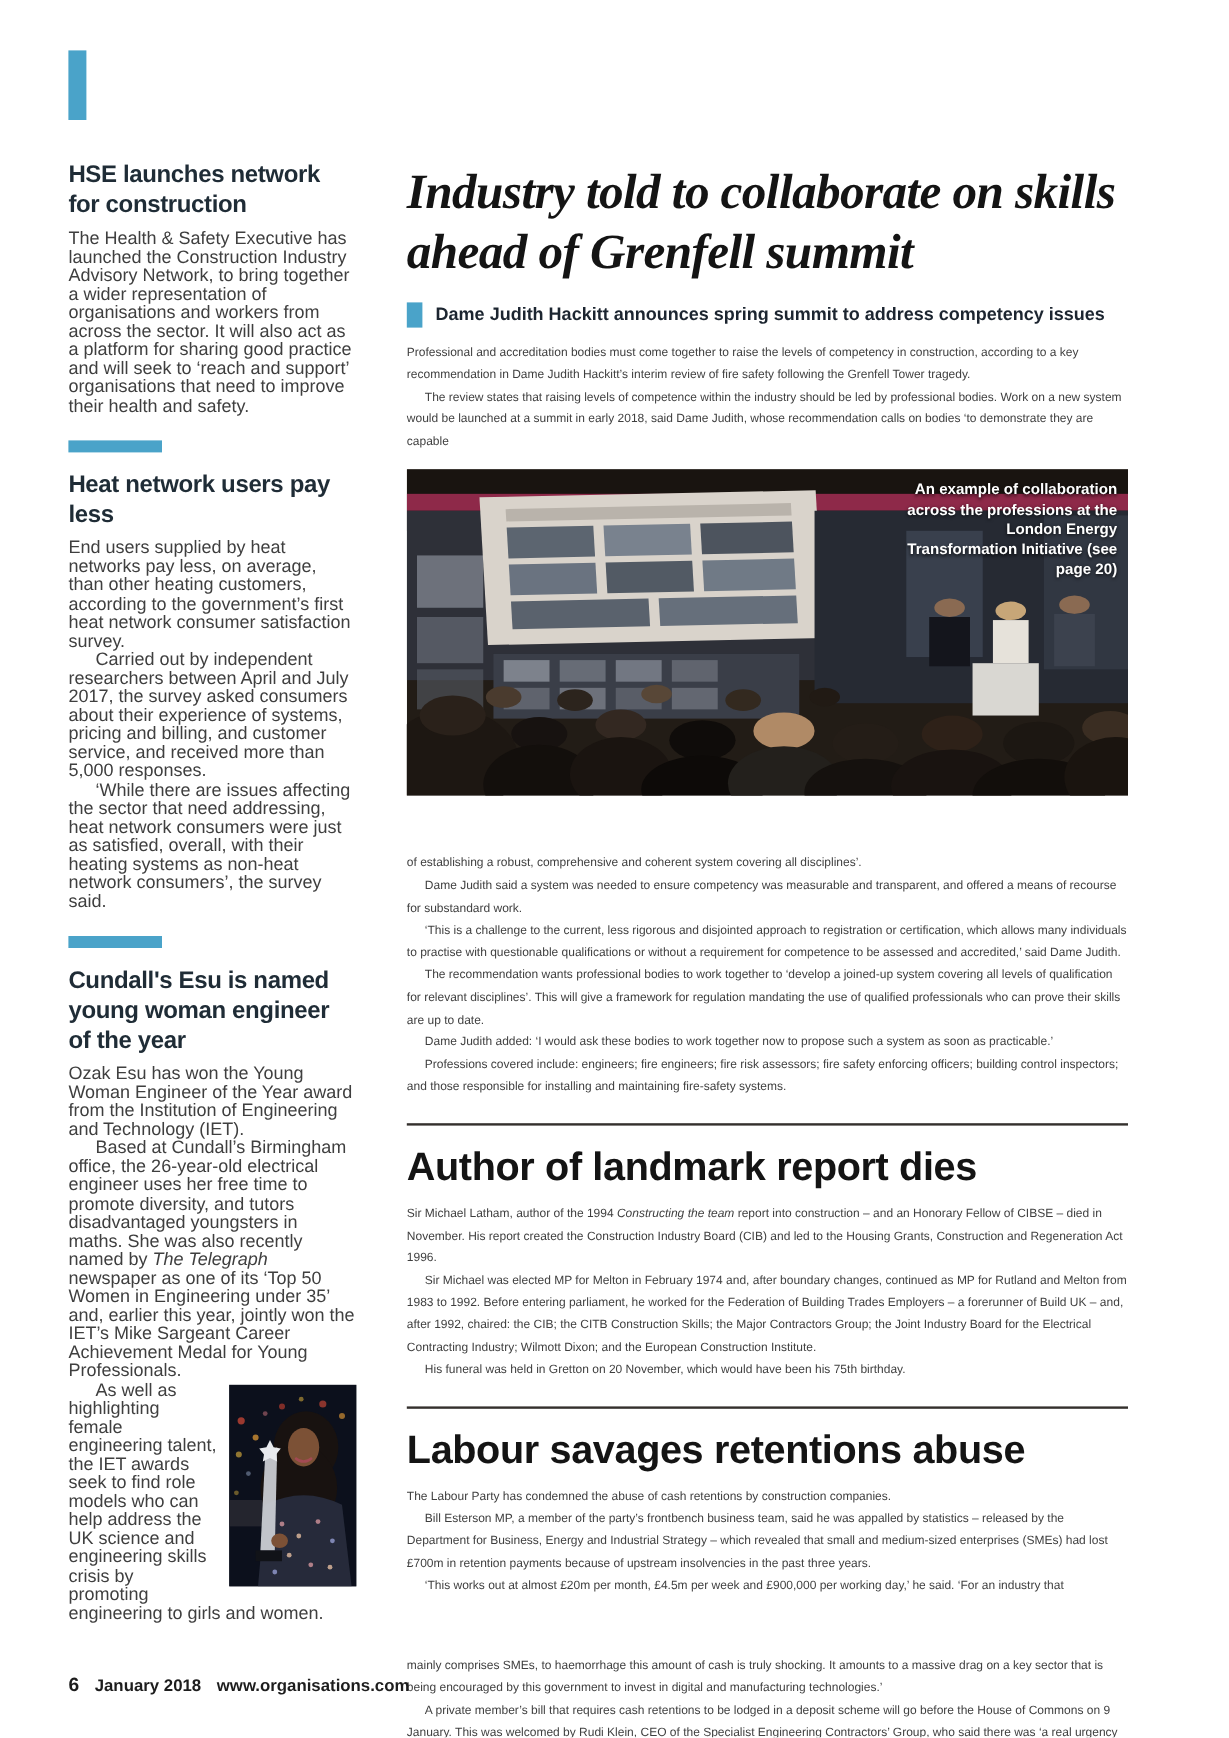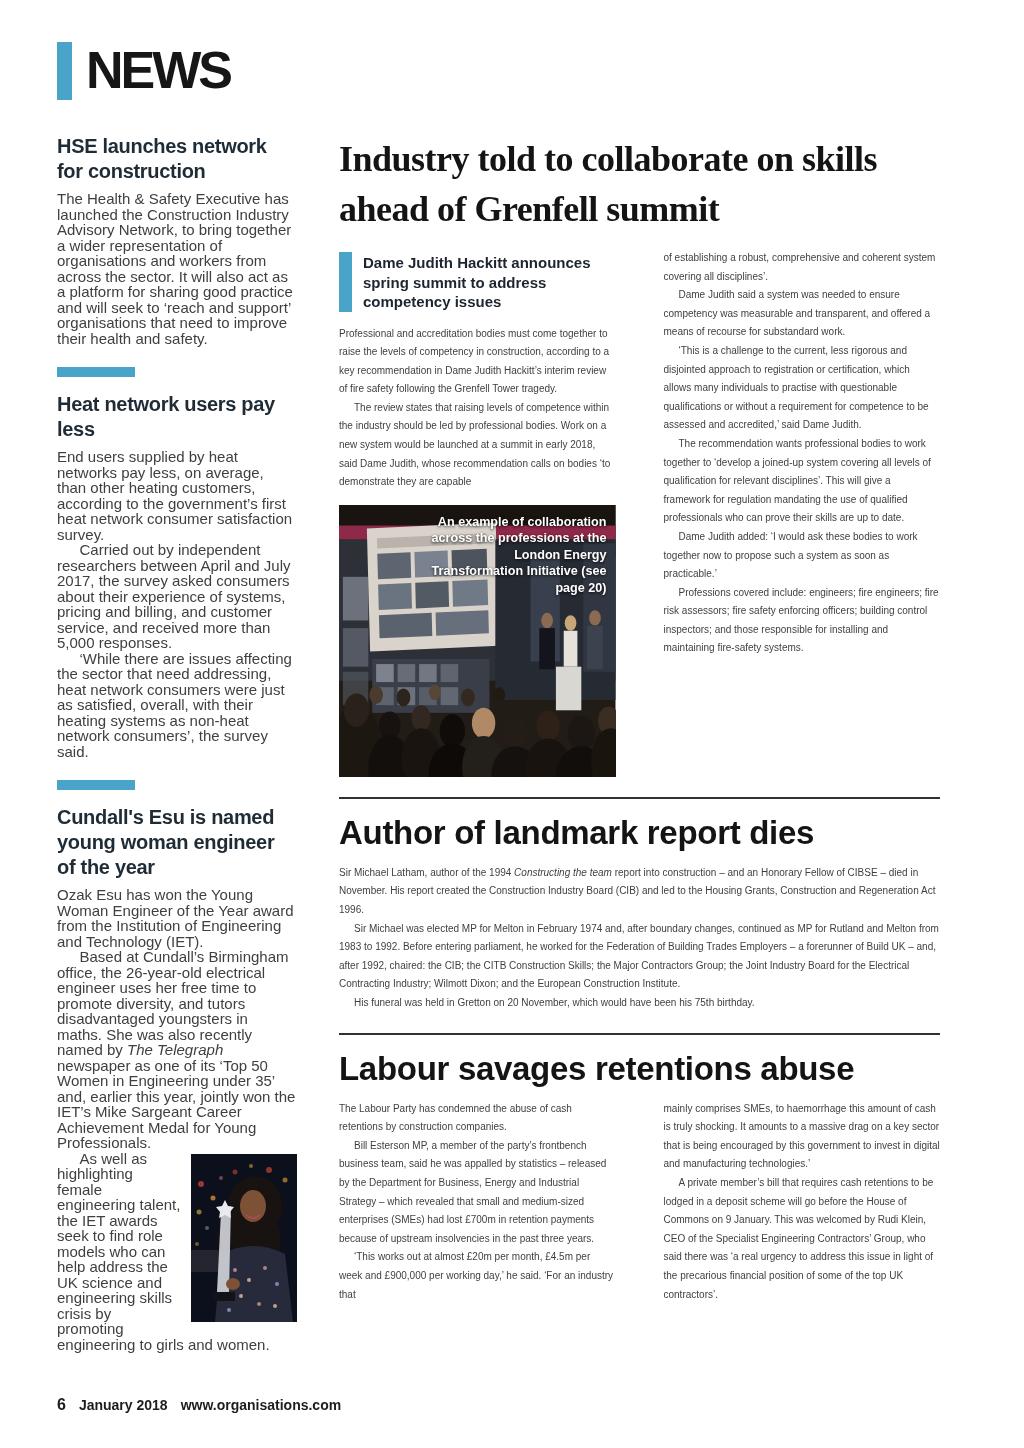--- a/index.html
+++ b/index.html
@@ -38,24 +38,24 @@
   .blue-divider { width: 78px; height: 10px; background: var(--accent); margin: 21px 0 15px; }
   article::after { content: ""; display: block; clear: both; }
   .esu-photo {
     float: right; width: 106px; height: 168px; margin: 3px 0 2px 9px;
     background: #0c101c; overflow: hidden;
   }
   .esu-photo svg { display: block; width: 100%; height: 100%; }
   
   .main-headline {
     margin: 0 0 15px; font-family: "Liberation Serif", serif;
-    font-size: 36px; line-height: 50px; font-weight: bold;
-    letter-spacing: -0.5px; color: #141414;
-  }
-  .main-cols { display: flex; gap: 48px; }
+    font-size: 41px; line-height: 50px; font-weight: bold;
+    letter-spacing: -0.5px; color: #141414; font-style: italic;
+  }
+  .main-cols { display: flex; gap: 48px; flex-direction: column; }
   .main-col { flex: 1; min-width: 0; }
   .standfirst { display: flex; margin: 3px 0 13px; }
   .standfirst-bar { flex: 0 0 13px; background: var(--accent); margin-right: 11px; }
   .standfirst-text { font-size: 15px; line-height: 19.5px; font-weight: bold; color: #1c2530; padding-top: 1px; }
   .main .body p { font-size: 10px; line-height: 18.6px; color: #3f3f3f; }
   .crowd-photo { position: relative; margin: 13px 0 0; width: 100%; height: 272px; padding: 0; }
   .crowd-photo svg { position: absolute; inset: 0; width: 100%; height: 100%; display: block; }
   .photo-caption {
     position: absolute; top: 9px; right: 9px; width: 178px; text-align: right;
     color: #ffffff; font-weight: bold; font-size: 12.6px; line-height: 16.5px;
@@ -78,21 +78,20 @@
   .footer .issue { font-size: 14px; font-weight: bold; }
   .footer .site { font-size: 14px; font-weight: bold; color: #1d1d1d; text-decoration: none; }
 </style>
 </head>
 <body>
 
 <div class="page">
 
   <header class="masthead">
     <div class="masthead-bar"></div>
-    <h1 class="masthead-title">NEWS</h1>
   </header>
 
   <div class="columns-wrap">
 
     <aside class="sidebar">
       <article>
         <h2>HSE launches network for construction</h2>
         <div class="body">
             <p>The Health &amp; Safety Executive has launched the Construction Industry Advisory Network, to bring together a wider representation of organisations and workers from across the sector. It will also act as a platform for sharing good practice and will seek to ‘reach and support’ organisations that need to improve their health and safety.</p>
           </div>

